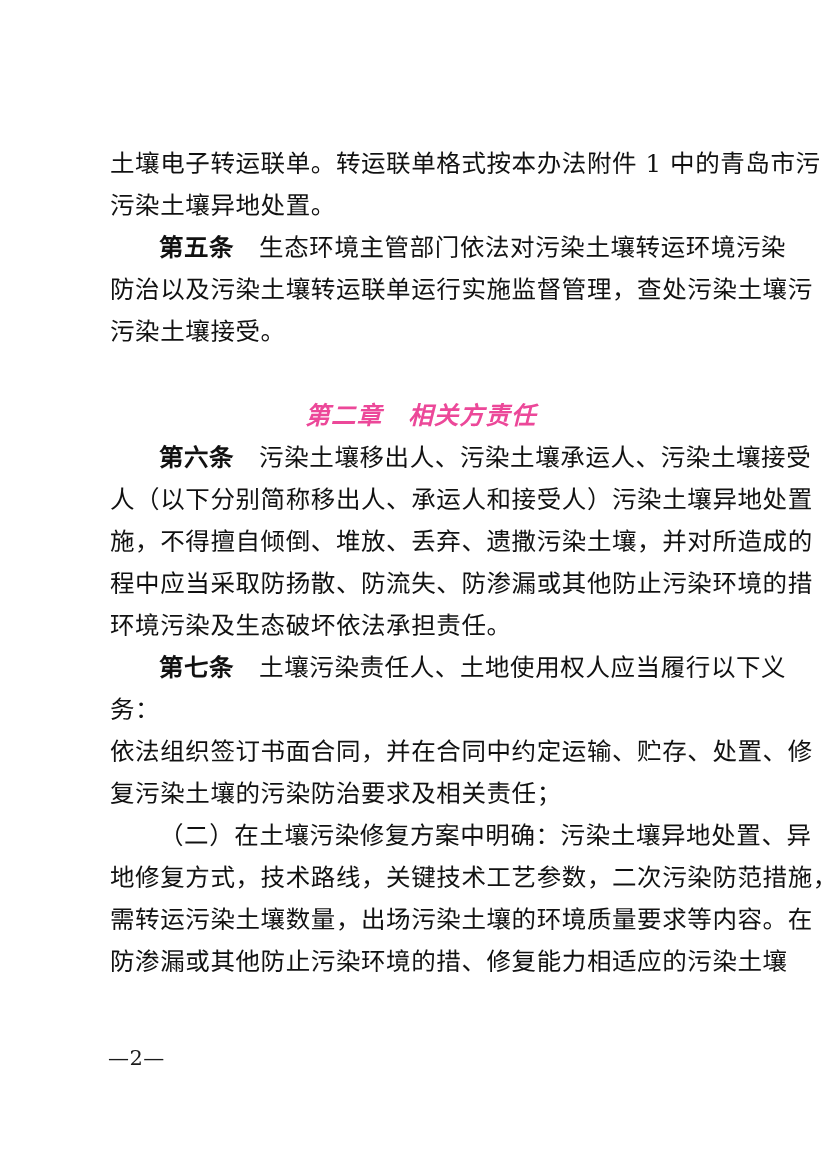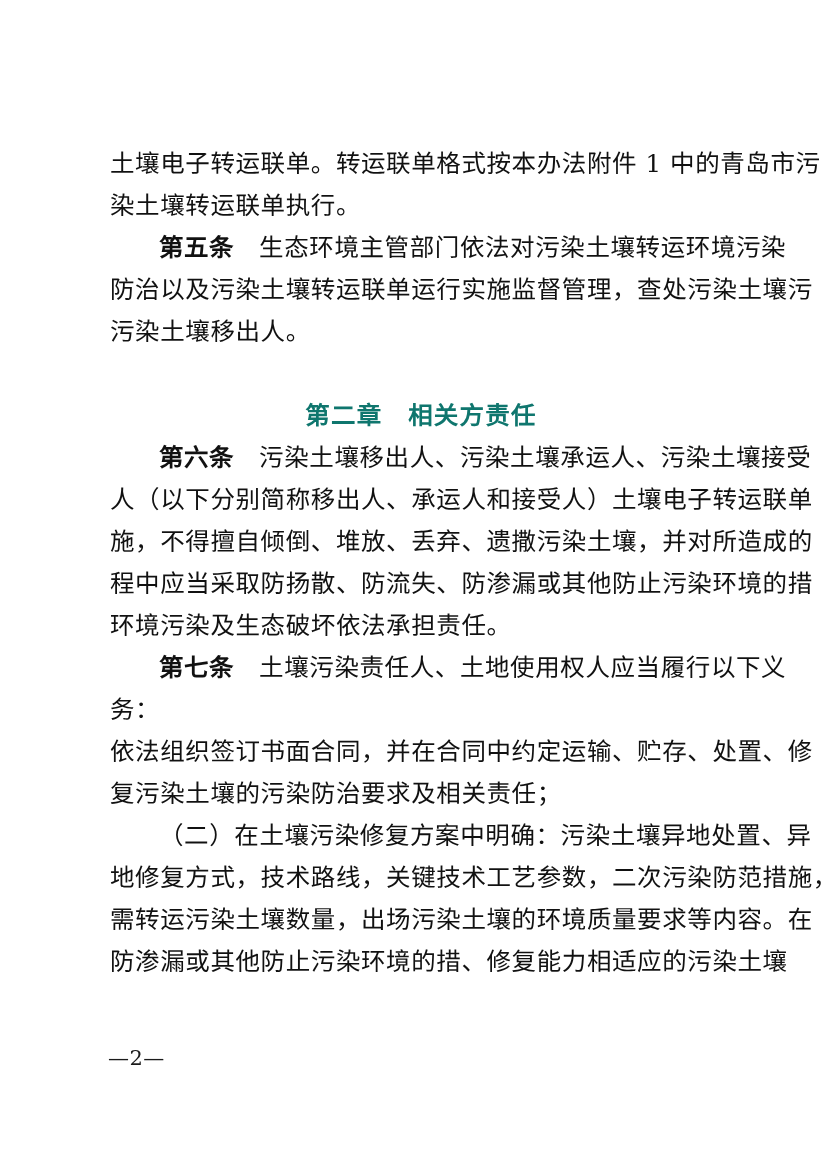--- a/index.html
+++ b/index.html
@@ -45,22 +45,23 @@
 
   
   .chapter-heading {
     height: 42px;
     line-height: 42px;
     text-align: center;
     font-size: 24.5px;
     font-weight: bold;
     letter-spacing: 1.2px;
     font-family: "DejaVu Sans", "Liberation Sans", sans-serif;
-    color: #0f766e;
+    color: #ec4899;
     white-space: pre;
+    font-style: italic;
   }
 
   
   .art-label {
     font-family: Liberation Sans, sans-serif;
     font-weight: bold;
     letter-spacing: 0.5px;
   }
 
   .indent2 {
@@ -80,32 +81,32 @@
   }
 </style>
 </head>
 <body>
 
 <div class="page">
 
   <div class="body-col">
 
     <div class="line">土壤电子转运联单。转运联单格式按本办法附件 1 中的青岛市污</div>
-    <div class="line">染土壤转运联单执行。</div>
+    <div class="line">污染土壤异地处置。</div>
 
     <div class="line indent2"><span class="art-label">第五条</span><span>　生态环境主管部门依法对污染土壤转运环境污染</span></div>
     <div class="line">防治以及污染土壤转运联单运行实施监督管理，查处污染土壤污</div>
-    <div class="line">污染土壤移出人。</div>
+    <div class="line">污染土壤接受。</div>
 
     <div class="line blank"></div>
 
     <div class="chapter-heading">第二章　相关方责任</div>
 
     <div class="line indent2"><span class="art-label">第六条</span><span>　污染土壤移出人、污染土壤承运人、污染土壤接受</span></div>
-    <div class="line">人（以下分别简称移出人、承运人和接受人）土壤电子转运联单</div>
+    <div class="line">人（以下分别简称移出人、承运人和接受人）污染土壤异地处置</div>
     <div class="line">施，不得擅自倾倒、堆放、丢弃、遗撒污染土壤，并对所造成的</div>
     <div class="line">程中应当采取防扬散、防流失、防渗漏或其他防止污染环境的措</div>
     <div class="line">环境污染及生态破坏依法承担责任。</div>
 
     <div class="line indent2"><span class="art-label">第七条</span><span>　土壤污染责任人、土地使用权人应当履行以下义</span></div>
     <div class="line">务：</div>
 
     <div class="line">依法组织签订书面合同，并在合同中约定运输、贮存、处置、修</div>
     <div class="line">复污染土壤的污染防治要求及相关责任；</div>
 

